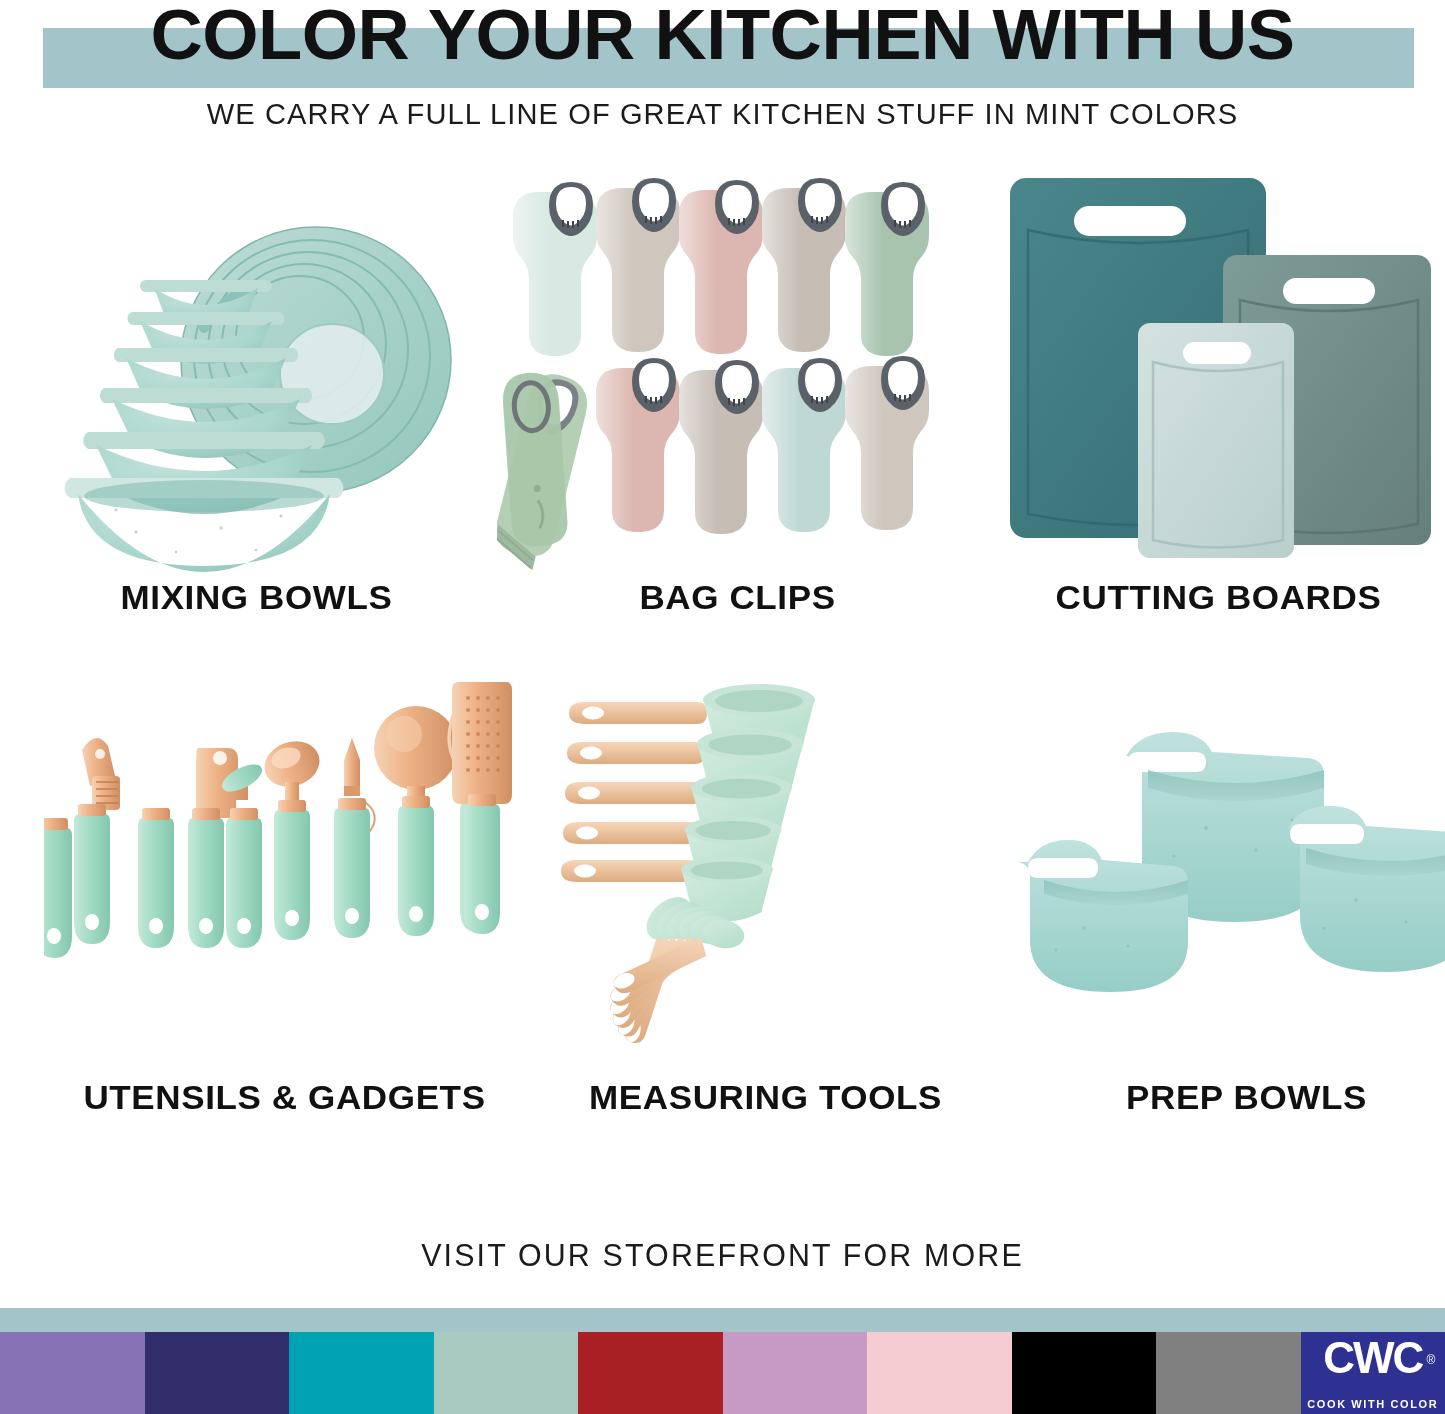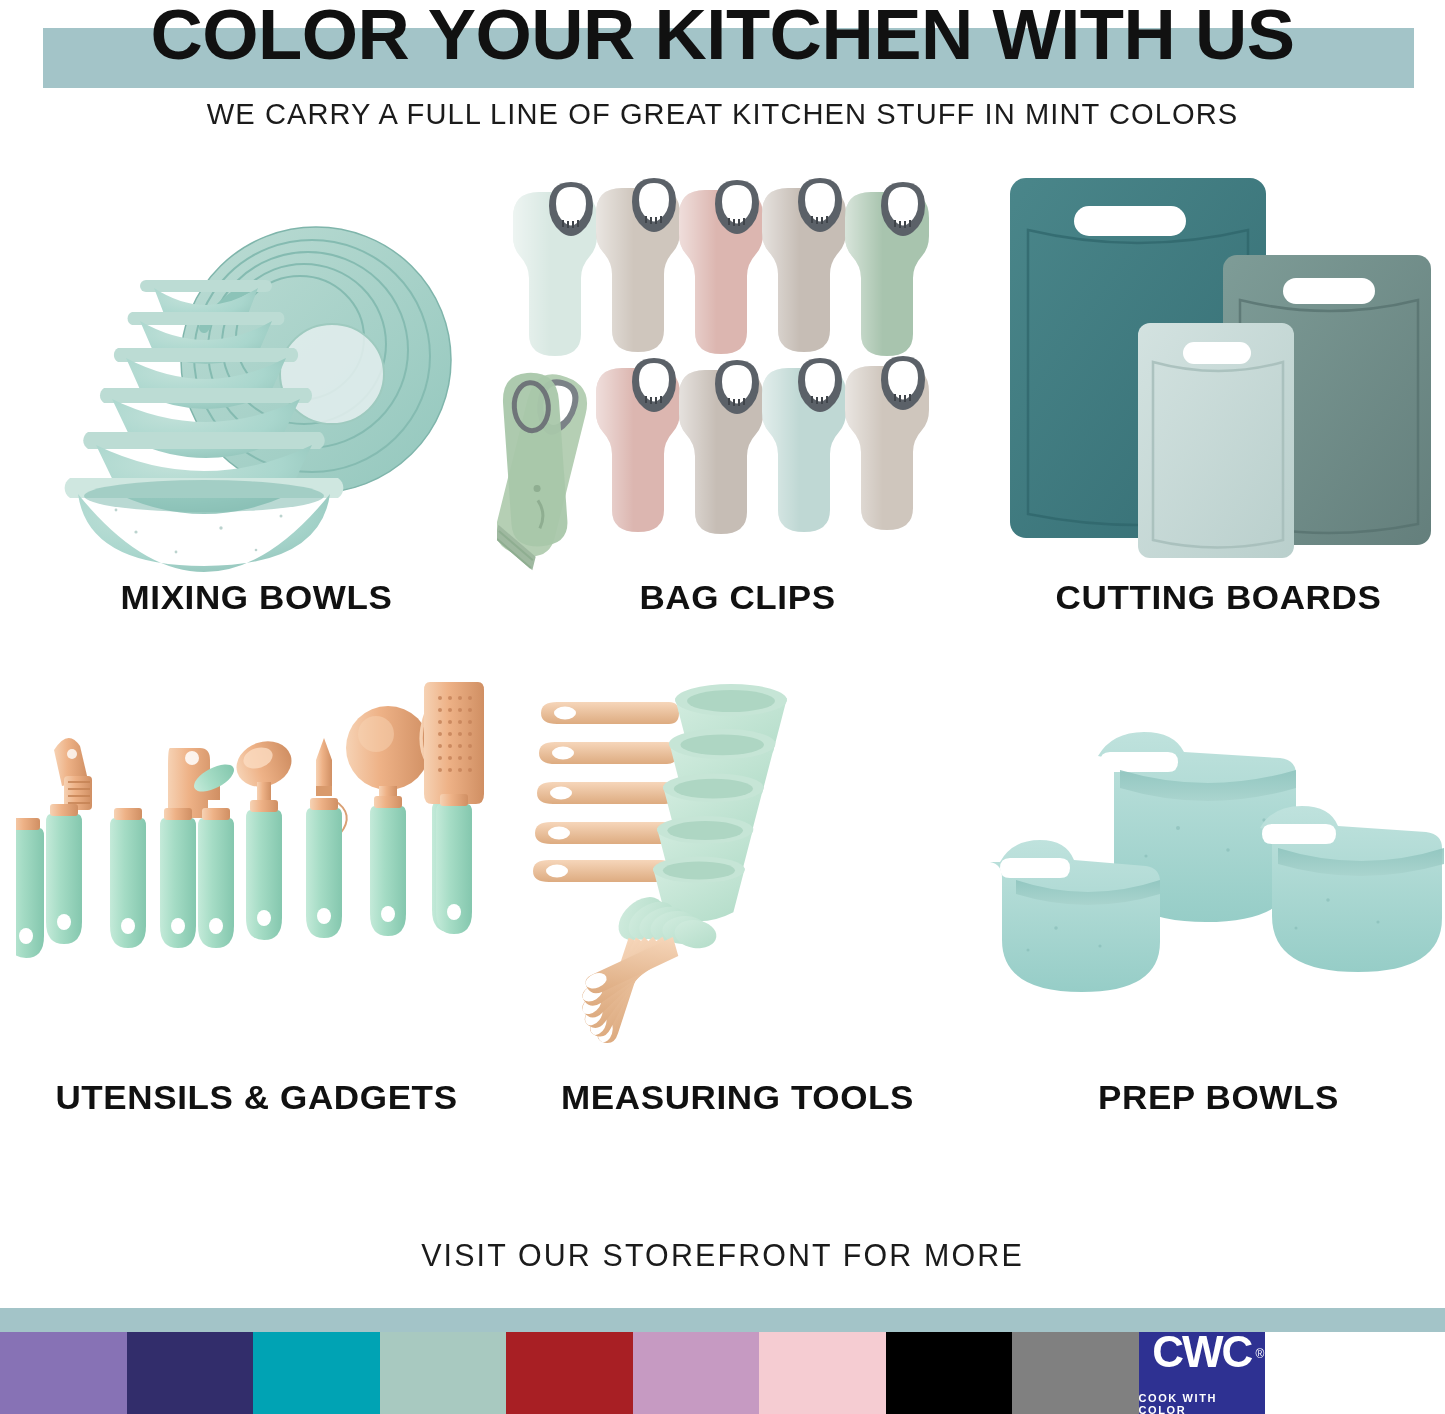--- a/index.html
+++ b/index.html
@@ -14,38 +14,38 @@
          font-weight:bold;font-size:71px;letter-spacing:-0.5px;line-height:74px;
          transform:scaleX(1.02);transform-origin:center top;white-space:nowrap;}
   .subtitle{position:absolute;left:0;top:97px;width:1445px;text-align:center;
             font-family:"Liberation Sans Narrow","Liberation Sans",sans-serif;
             font-size:30px;letter-spacing:1.1px;line-height:34px;white-space:nowrap;
             transform:scaleX(0.97);transform-origin:center top;color:#1b1b1b;}
 
   
   .grid{position:absolute;left:16px;top:160px;width:1445px;height:1020px;}
   .cell{position:absolute;width:481px;height:500px;}
-  .r1{top:0;} .r2{top:500px;}
+  .r1{top:0;} .r2{top:500px;margin-left:28px;}
   .c1{left:0;} .c2{left:481px;} .c3{left:962px;}
   .art{position:absolute;left:0;top:0;width:481px;height:415px;}
   .art svg{display:block;width:100%;height:100%;}
   .cat-label{position:absolute;left:0;top:418px;width:481px;text-align:center;
              font-family:"Liberation Sans Narrow","Liberation Sans",sans-serif;
              font-weight:bold;font-size:34px;letter-spacing:0.6px;white-space:nowrap;
              transform:scaleX(1.03);transform-origin:center top;}
 
   
   .footer-cta{position:absolute;left:0;top:1238px;width:1445px;text-align:center;
               font-family:"Liberation Sans Narrow","Liberation Sans",sans-serif;
               font-size:31px;letter-spacing:2.2px;color:#1b1b1b;white-space:nowrap;
               transform:scaleX(0.98);transform-origin:center top;}
 
   
   .strip-teal{position:absolute;left:0;top:1308px;width:1445px;height:24px;}
-  .swatches{position:absolute;left:0;top:1332px;width:1265px;height:82px;
+  .swatches{position:absolute;left:0;top:1332px;width:1445px;height:82px;
             display:flex;}
   .swatch{flex:1 1 0;height:82px;position:relative;}
   .logo-sw{display:flex;flex-direction:column;align-items:center;
            justify-content:center;}
   .logo-mark{font-family:"Liberation Sans",sans-serif;font-weight:bold;
              font-size:44px;line-height:42px;color:#fff;letter-spacing:-2px;
              position:relative;}
   .logo-reg{position:absolute;right:-13px;top:2px;font-size:12px;font-weight:normal;
             letter-spacing:0;}
   .logo-sub{font-family:"Liberation Sans Narrow","Liberation Sans",sans-serif;

